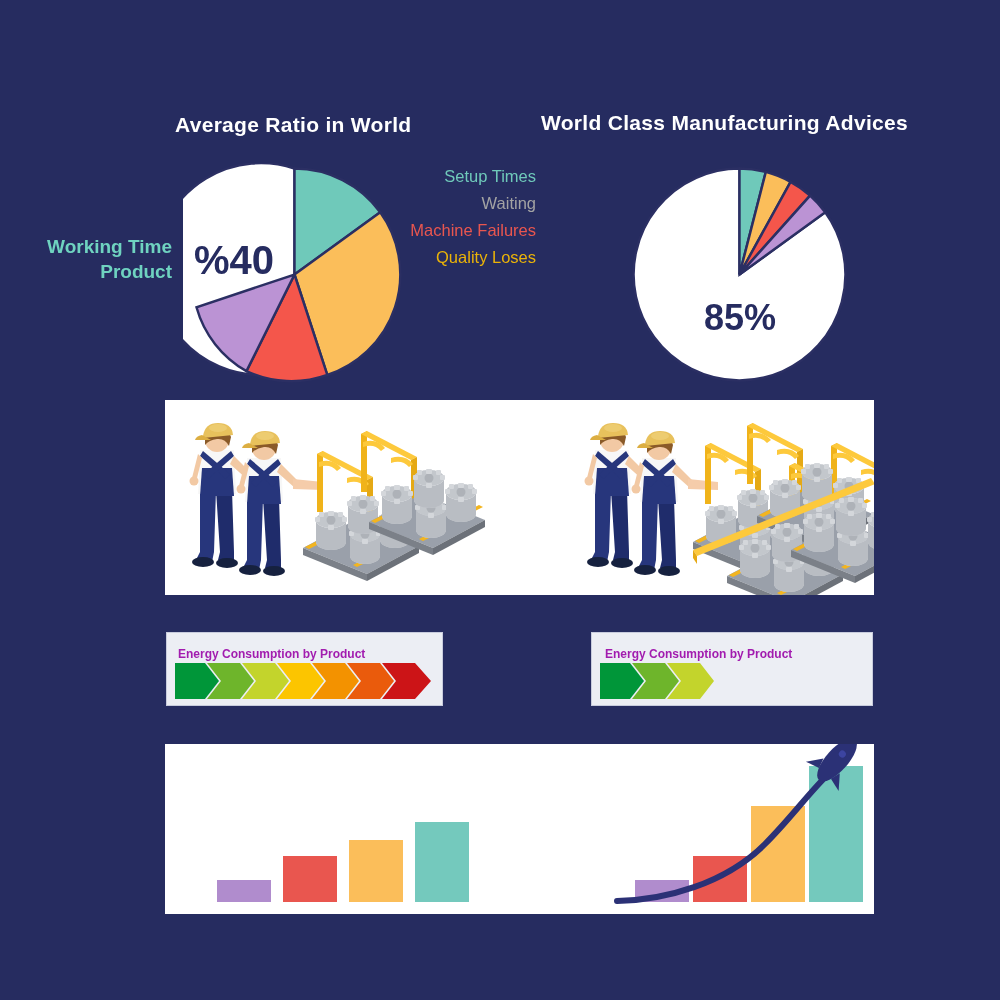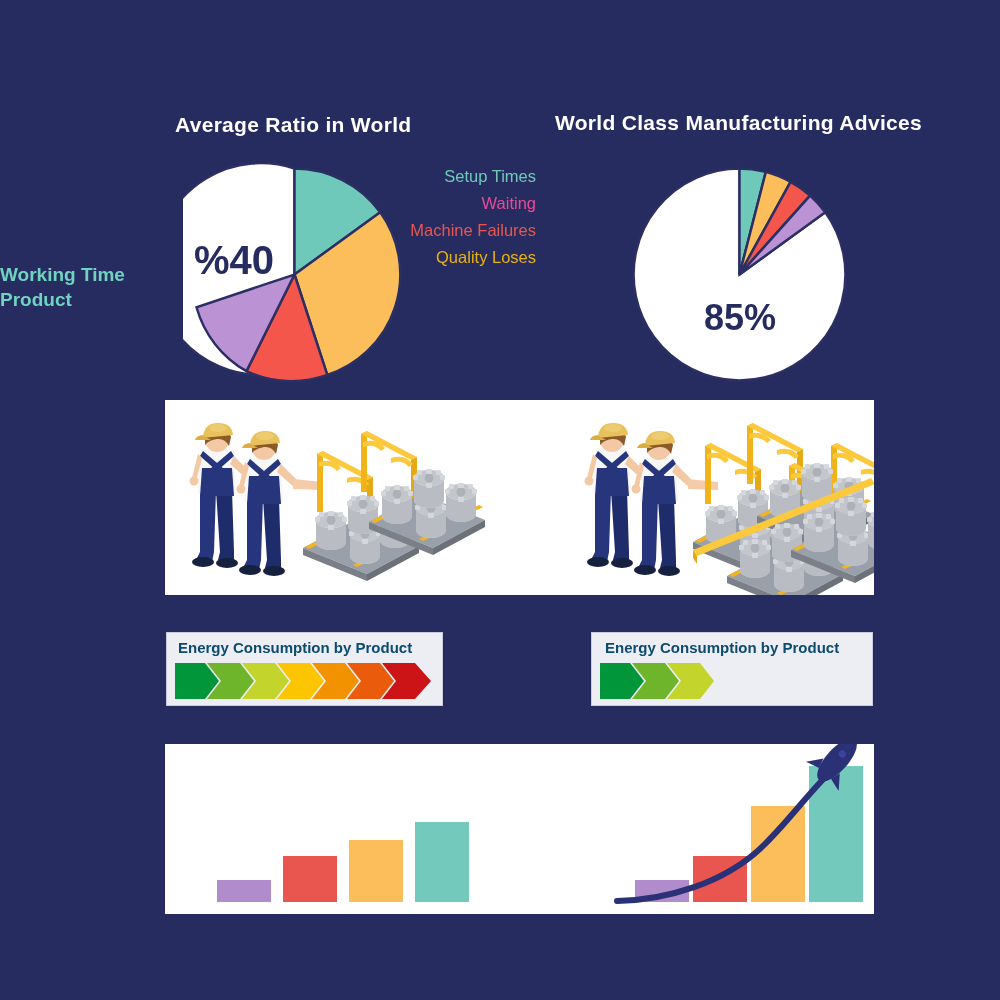--- a/index.html
+++ b/index.html
@@ -20,33 +20,33 @@
   
   .chart-title {
     position: absolute;
     color: #ffffff;
     font-weight: bold;
     font-size: 21px;
     letter-spacing: 0.3px;
     white-space: nowrap;
   }
   #title-left  { left: 175px; top: 113px; }
-  #title-right { left: 555px; top: 111px; }
+  #title-right { left: 541px; top: 111px; }
 
   
   #working-label {
     position: absolute;
     left: 0px;
     top: 234px;
     width: 172px;
+    text-align: right;
     color: #6fd3c0;
     font-weight: bold;
     font-size: 19px;
     line-height: 25px;
-    margin-top: 28px;
   }
   #working-label span { display: block; }
 
   
   #legend {
     position: absolute;
     left: 290px;
     top: 163px;
     width: 246px;
     text-align: right;
@@ -95,24 +95,24 @@
   .energy-panel {
     position: absolute;
     background: #eceef4;
     border: 1px solid #c8ccdd;
     box-sizing: border-box;
   }
   #energy-panel-left  { left: 166px; top: 632px; width: 277px; height: 74px; }
   #energy-panel-right { left: 591px; top: 632px; width: 282px; height: 74px; }
   .energy-title {
     position: absolute;
-    top: 6px;
-    color: #0c4a6e;
+    top: 14px;
+    color: #a21caf;
     font-weight: bold;
-    font-size: 15px;
+    font-size: 12px;
     white-space: nowrap;
   }
   #energy-panel-left  .energy-title { left: 11px; }
   #energy-panel-right .energy-title { left: 13px; }
   .energy-bars {
     position: absolute;
     left: 8px;
     top: 30px;
     height: 36px;
   }
@@ -126,21 +126,21 @@
 
   <div class="chart-title" id="title-left">Average Ratio in World</div>
 
   <div id="working-label">
     <span>Working Time</span>
     <span>Product</span>
   </div>
 
   <div id="legend">
     <span class="legend-item" style="color:#6fc9ba">Setup Times</span>
-    <span class="legend-item" style="color:#ec4899">Waiting</span>
+    <span class="legend-item" style="color:#a3a3a3">Waiting</span>
     <span class="legend-item" style="color:#e9564f">Machine Failures</span>
     <span class="legend-item" style="color:#eab308">Quality Loses</span>
   </div>
 
   <div class="pie-wrap" id="pie-left">
     <svg width="223" height="223" viewBox="0 0 200 200">
 
       <path d="M100,100 L100,5 A95,95 0 1,0 70.6,190.1 Z" fill="#ffffff" stroke="#2b2f63" stroke-width="2.2"></path>
 
       <path d="M100,100 L100,5 A95,95 0 0,1 176.9,44.2 Z" fill="#6fc9ba" stroke="#2b2f63" stroke-width="2.2"></path>

